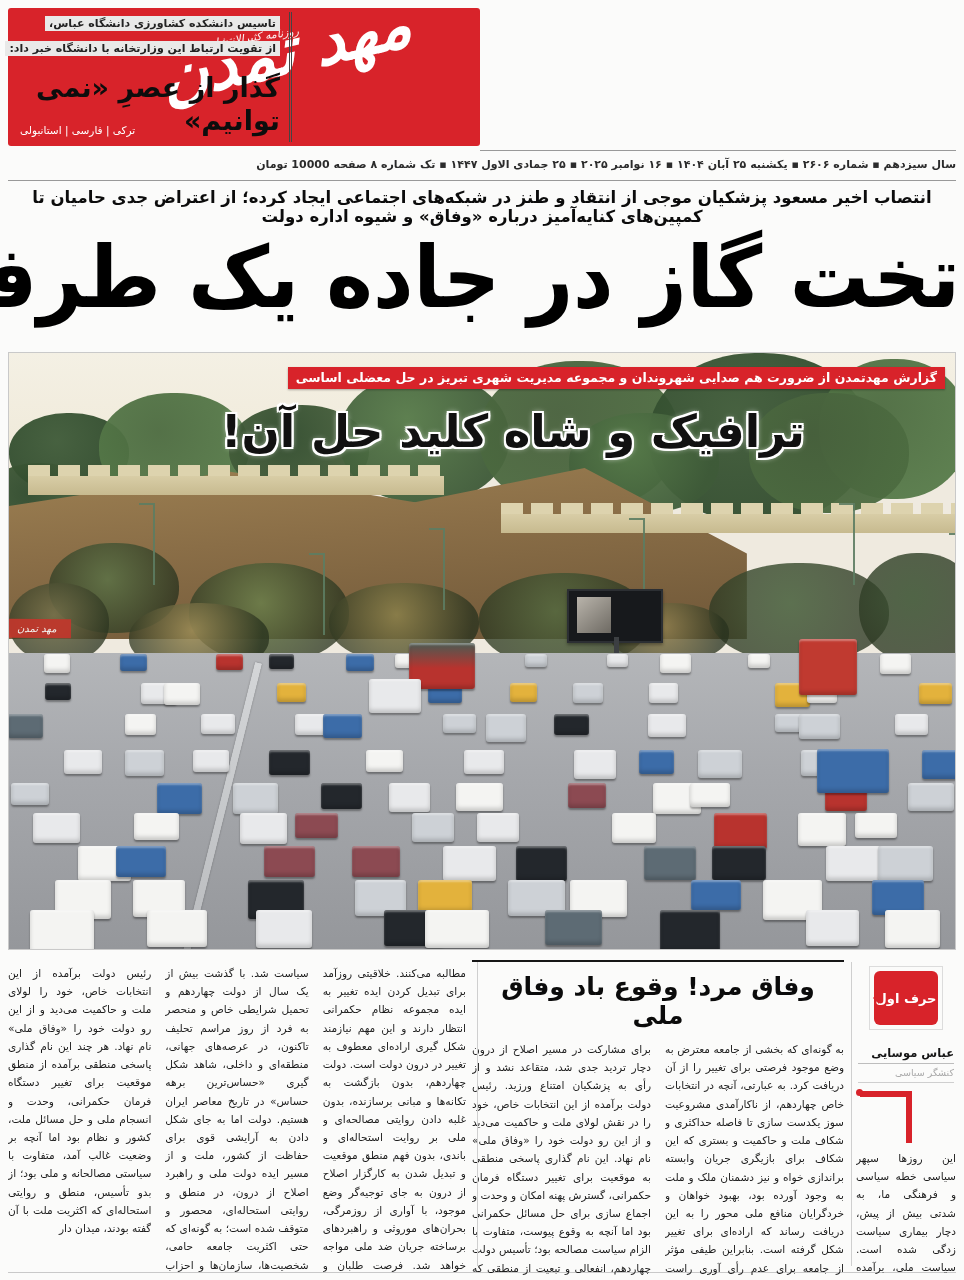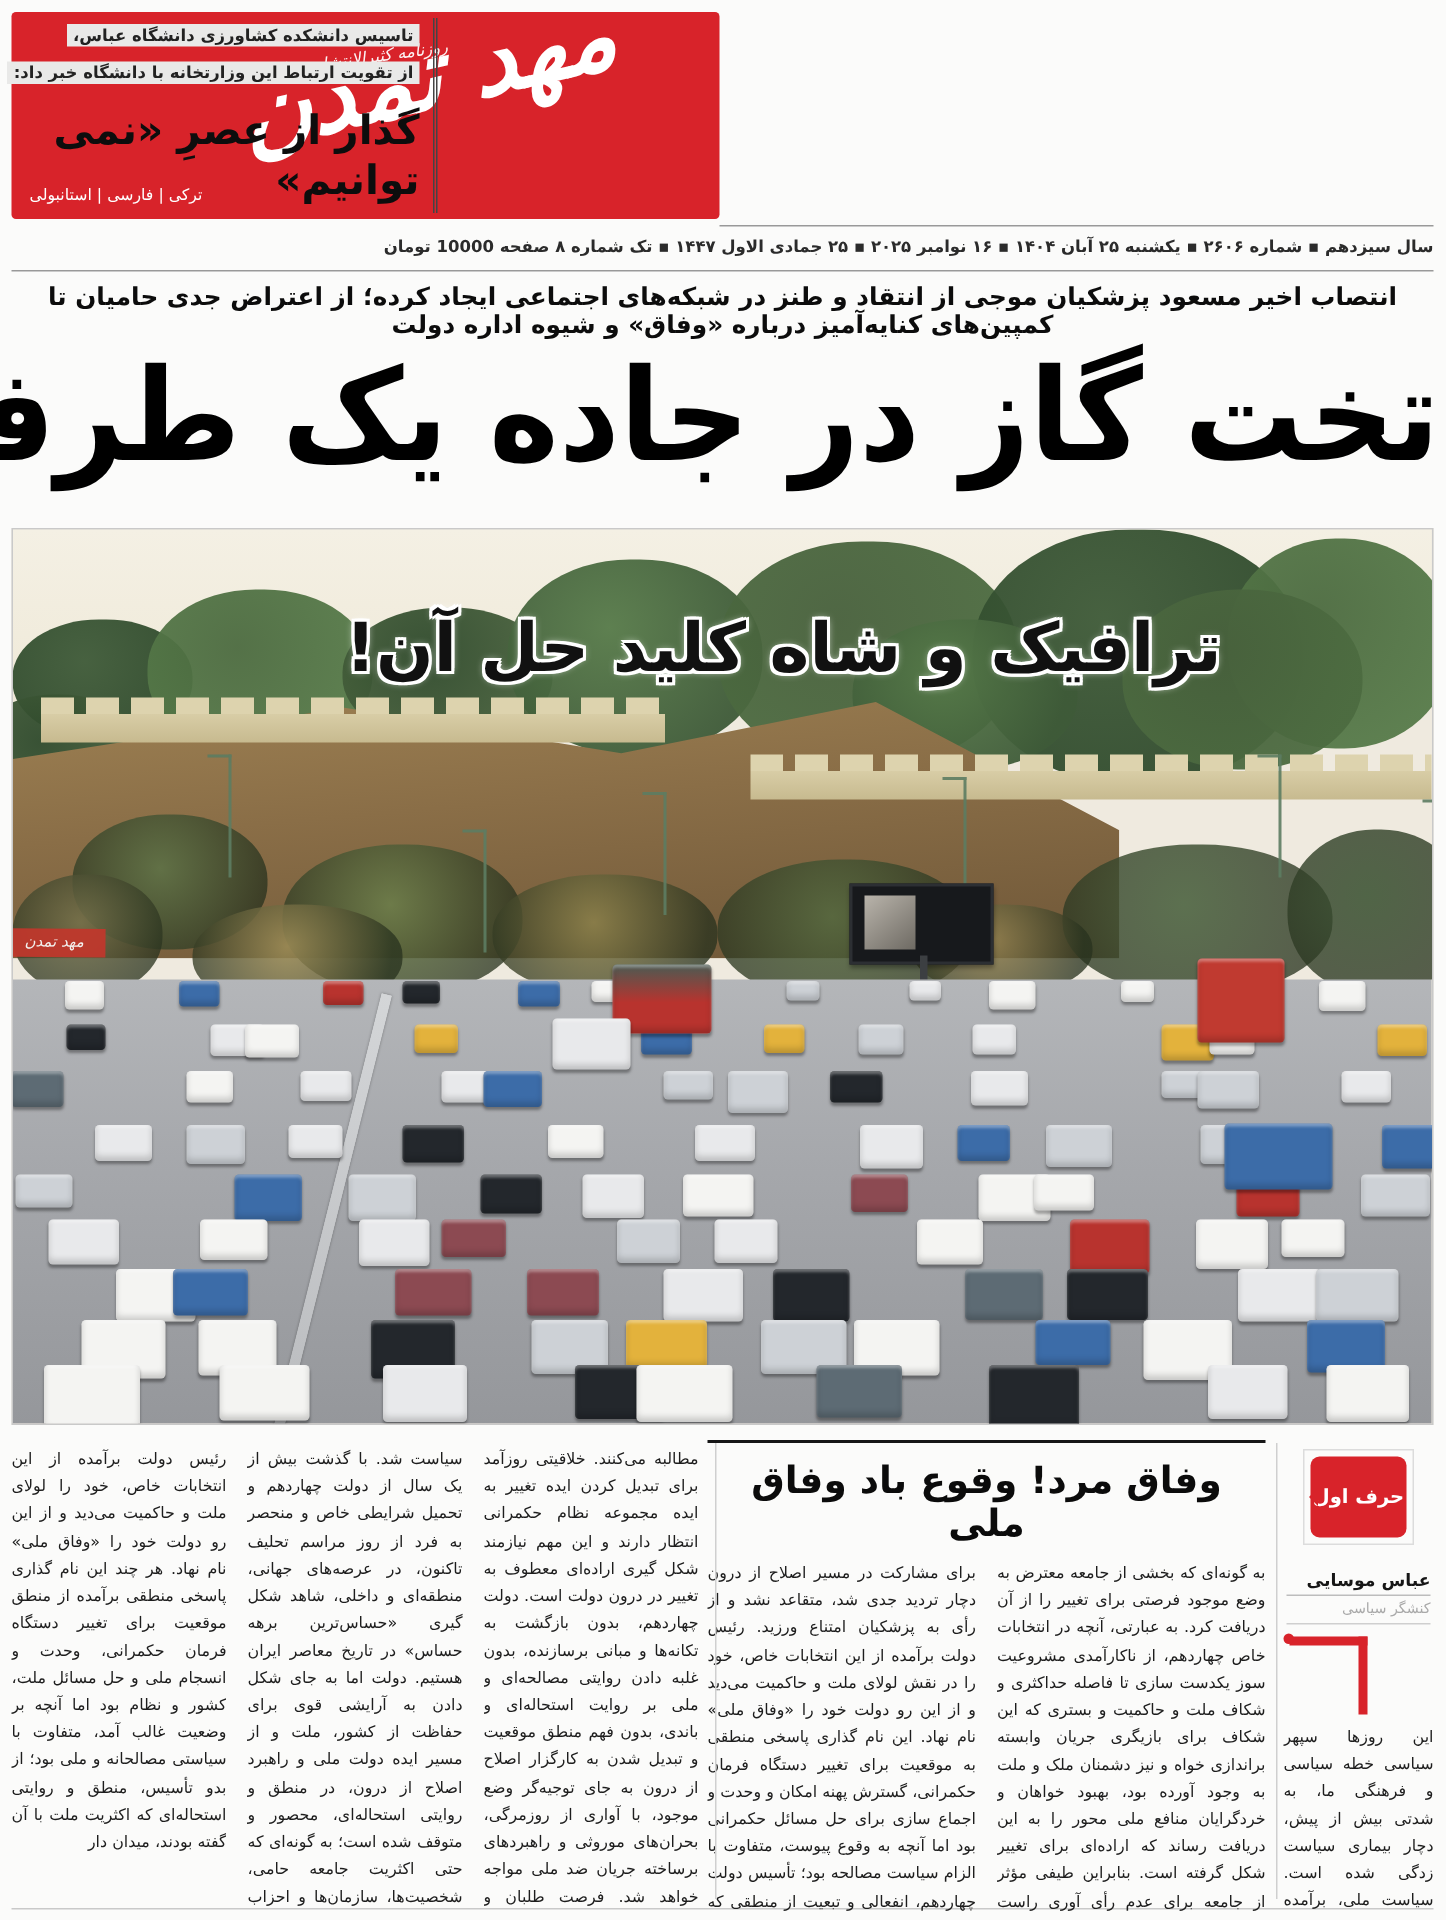--- a/index.html
+++ b/index.html
@@ -83,21 +83,21 @@
   .guard{
     position:absolute;left:26%;top:10px;width:7px;height:300px;background:linear-gradient(#d4d6d8,#b9bbbe);
     transform:rotate(14deg);transform-origin:top center;box-shadow:0 0 2px rgba(0,0,0,.35);
   }
   .car{position:absolute;border-radius:3px;box-shadow:0 2px 2px rgba(0,0,0,.35), inset 0 -3px 4px rgba(0,0,0,.18), inset 0 2px 2px rgba(255,255,255,.35);}
   .photostrip{
     position:absolute;top:14px;right:10px;background:#d8232a;color:#fff;
     font-size:12.5px;font-weight:bold;padding:3px 8px;line-height:1.3;box-shadow:0 1px 2px rgba(0,0,0,.3);
   }
   .phototitle{
-    position:absolute;top:52px;right:140px;color:#111;font-size:45px;font-weight:bold;letter-spacing:-1px;
+    position:absolute;top:52px;right:150px;color:#111;font-size:45px;font-weight:bold;letter-spacing:-1px;
     text-shadow:2px 0 0 #fff,-2px 0 0 #fff,0 2px 0 #fff,0 -2px 0 #fff,2px 2px 0 #fff,-2px -2px 0 #fff,2px -2px 0 #fff,-2px 2px 0 #fff,0 0 6px #fff;
     white-space:nowrap;
   }
   .watermark{
     position:absolute;left:-6px;top:266px;background:#c2372c;color:#fff;font-size:10px;font-style:italic;
     padding:4px 14px;opacity:.92;transform:rotate(0.5deg);white-space:nowrap;
   }
   
   .bottom{position:absolute;top:958px;right:8px;left:8px;height:314px;border-bottom:1px solid #c9c9c9;}
   .bcol-divider{position:absolute;top:4px;bottom:6px;width:0;border-left:1px solid #cfcfcf;}
@@ -297,20 +297,21 @@
           <div class="car" style="left:536px;top:257px;width:57px;height:35px;background:#5d6b74;z-index:8;"></div>
           <div class="car" style="left:651px;top:257px;width:60px;height:42px;background:#23272c;z-index:8;"></div>
           <div class="car" style="left:797px;top:257px;width:53px;height:36px;background:#e8e9eb;z-index:8;"></div>
           <div class="car" style="left:876px;top:257px;width:55px;height:38px;background:#f4f4f2;z-index:8;"></div>
           <div class="car" style="left:400px;top:-10px;width:66px;height:46px;background:linear-gradient(#4a5b53,#b8332e 55%);z-index:1;"></div>
           <div class="car" style="left:790px;top:-14px;width:58px;height:56px;background:#c03a30;z-index:1;"></div>
           <div class="car" style="left:808px;top:96px;width:72px;height:44px;background:#3c6ca8;z-index:4;"></div>
           <div class="car" style="left:360px;top:26px;width:52px;height:34px;background:#e8e9eb;z-index:2;"></div>
         </div>
     </div>
+    <div class="photostrip">گزارش مهدتمدن از ضرورت هم صدایی شهروندان و مجموعه مدیریت شهری تبریز در حل معضلی اساسی</div>
     <div class="phototitle">ترافیک و شاه کلید حل آن!</div>
     <div class="watermark">مهد تمدن</div>
   </div>
 
   <div class="bottom">
 
     <div class="authorcol">
       <div class="badgebox">
         <div class="badge">حرف اول</div>
       </div>

